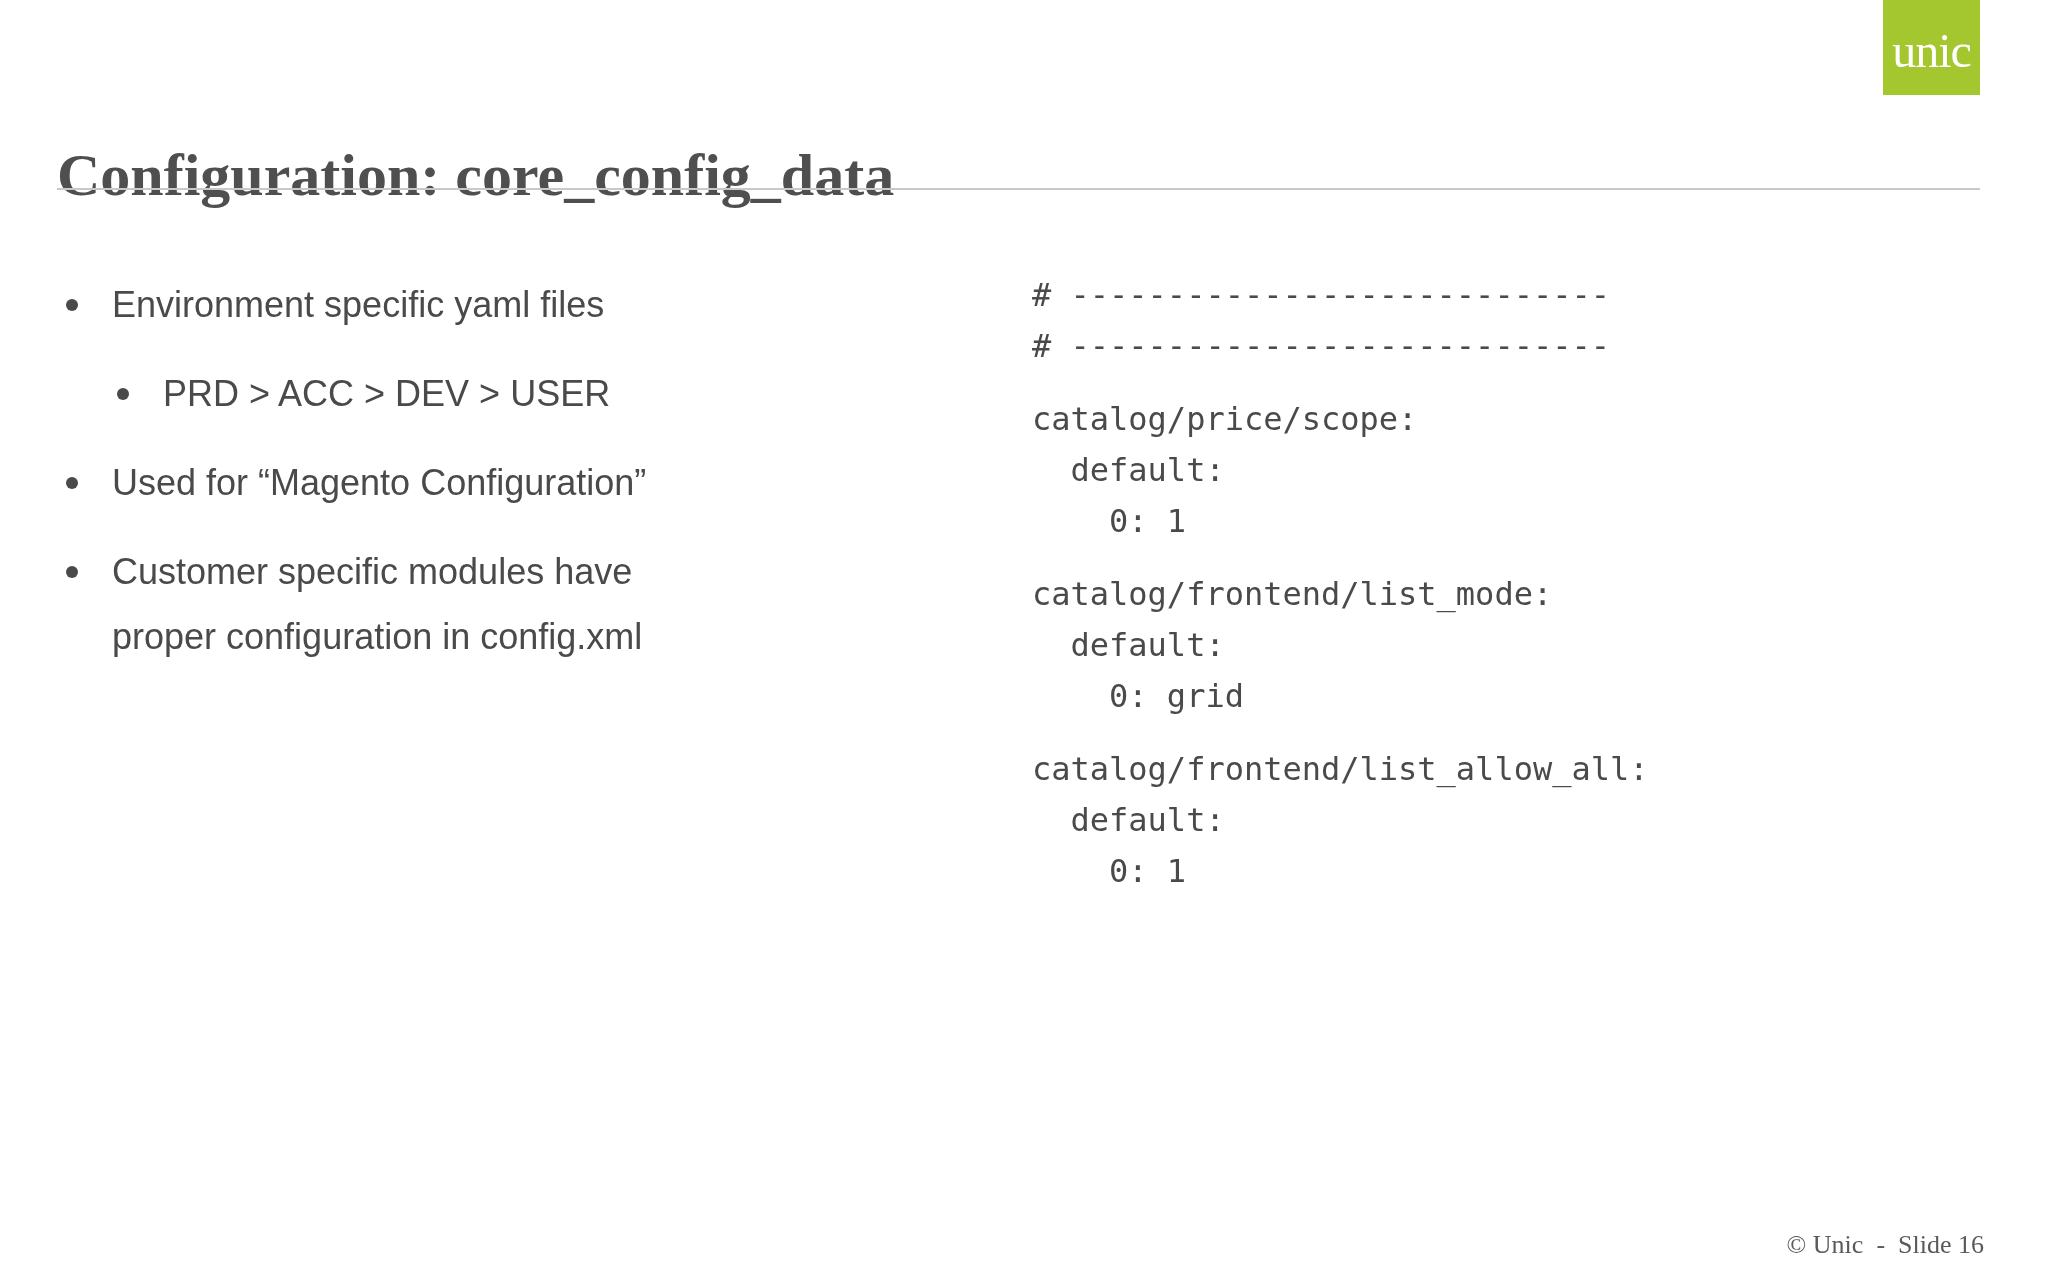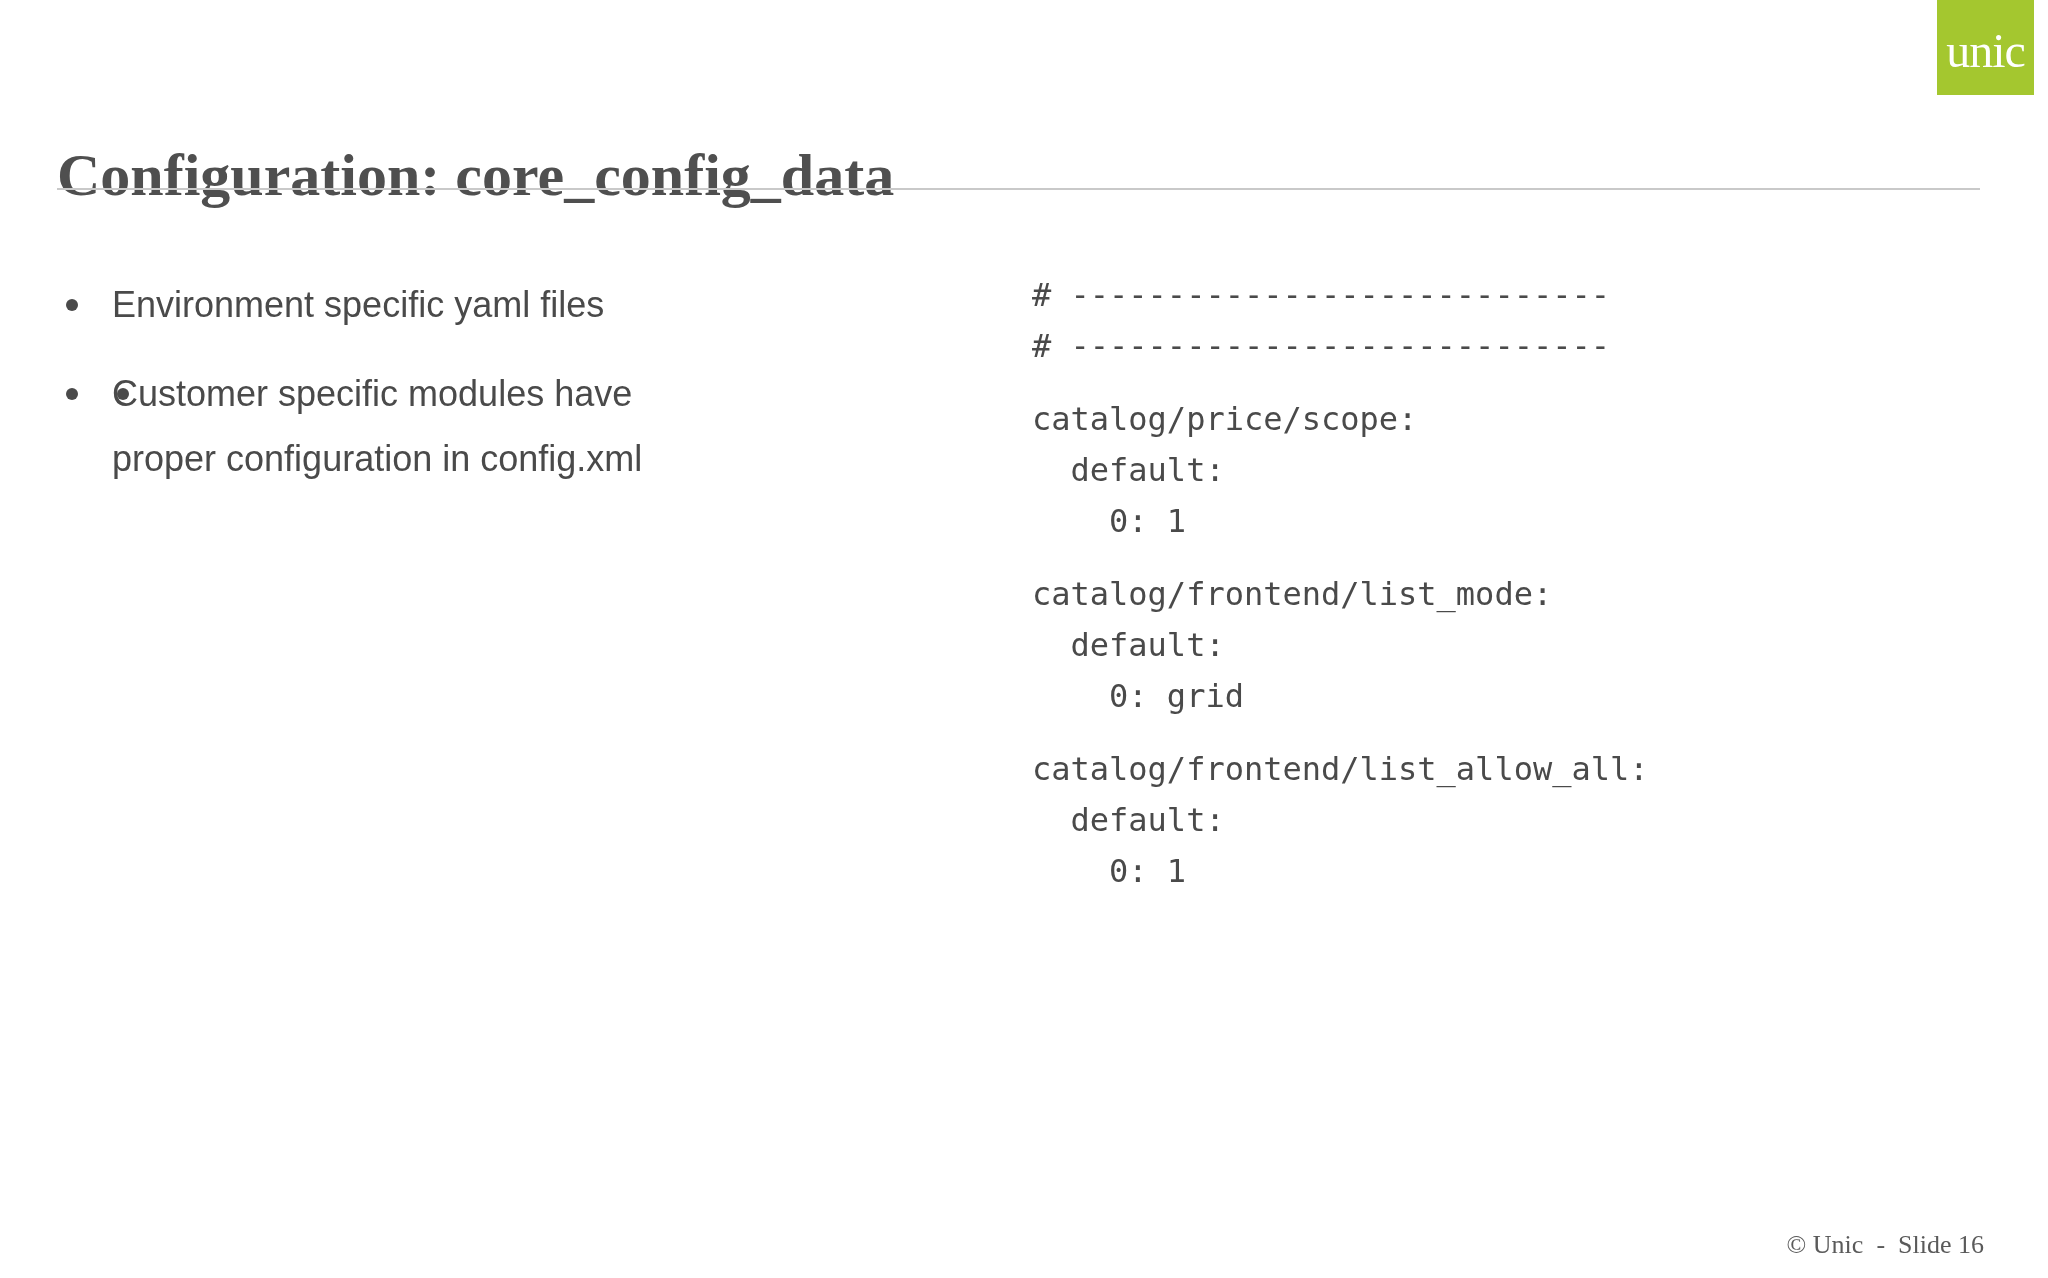--- a/index.html
+++ b/index.html
@@ -11,21 +11,21 @@
     height: 1278px;
     background: #ffffff;
     position: relative;
     overflow: hidden;
     font-family: "Liberation Sans", sans-serif;
   }
 
   
   .logo {
     position: absolute;
-    left: 1937px;
+    left: 1883px;
     top: 0;
     width: 97px;
     height: 95px;
     background: #a4c72f;
     display: flex;
     align-items: center;
     justify-content: center;
   }
   .logo-text {
     font-family: "Liberation Serif", serif;
@@ -119,20 +119,25 @@
   <h1 class="title">Configuration: core_config_data</h1>
   <div class="title-rule"></div>
 
   <div class="bullets">
     <div class="bullet-item level-1">
       <span class="bullet-dot"></span>
       <span class="bullet-text">Environment specific yaml files</span>
     </div>
     <div class="bullet-item level-2">
       <span class="bullet-dot"></span>
+      <span class="bullet-text">PRD &gt; ACC &gt; DEV &gt; USER</span>
+    </div>
+    <div class="bullet-item level-1">
+      <span class="bullet-dot"></span>
+      <span class="bullet-text">Used for “Magento Configuration”</span>
     </div>
     <div class="bullet-item level-1">
       <span class="bullet-dot"></span>
       <span class="bullet-text">Customer specific modules have
 proper configuration in config.xml</span>
     </div>
   </div>
 
   <div class="code-block">
     <div class="code-group">

